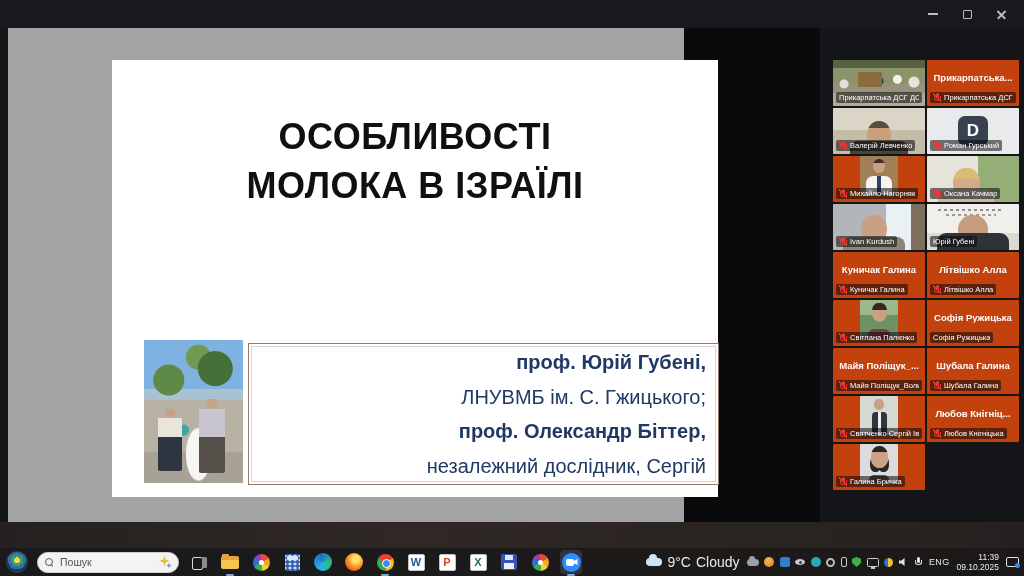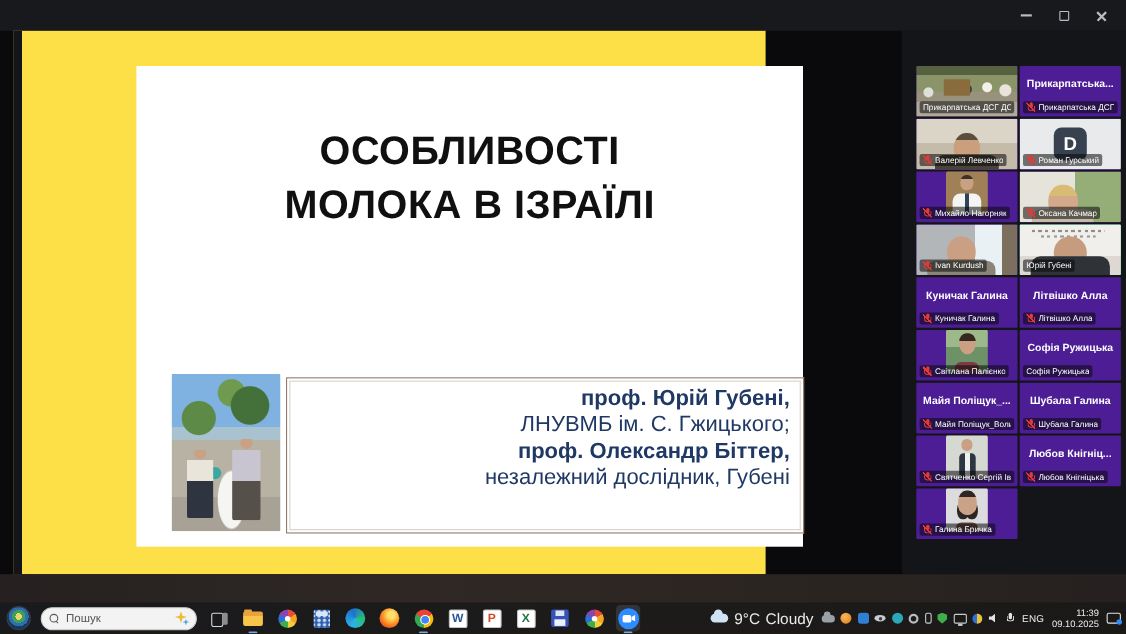--- a/index.html
+++ b/index.html
@@ -10,47 +10,47 @@
   .titlebar{position:absolute;left:0;top:0;width:1024px;height:28px;background:#17191d;}
   .win-controls{position:absolute;right:6px;top:0;height:28px;display:flex;}
   .wc{width:34px;height:28px;display:flex;align-items:center;justify-content:center;cursor:default;}
   .g-min{width:10px;height:1.5px;background:#b9bcc1;}
   .g-max{width:9px;height:9px;border:1.5px solid #b9bcc1;border-radius:1px;}
   .g-close{position:relative;width:11px;height:11px;}
   .g-close::before,.g-close::after{content:"";position:absolute;left:0;top:5px;width:11px;height:1.5px;background:#b9bcc1;}
   .g-close::before{transform:rotate(45deg);} .g-close::after{transform:rotate(-45deg);}
 
   
-  .share-area{position:absolute;left:12px;top:28px;width:684px;height:494px;background:#fde047;border-left:8px solid #141518;}
+  .share-area{position:absolute;left:0;top:28px;width:684px;height:494px;background:#a3a3a3;border-left:8px solid #141518;}
   .slide{position:absolute;left:104px;top:32px;width:606px;height:437px;background:#ffffff;}
   .slide-title{margin-top:52px;text-align:center;font-size:36px;line-height:49px;font-weight:700;color:#101010;letter-spacing:.5px;}
   .slide-photo{position:absolute;left:32px;top:280px;width:99px;height:143px;border-radius:1px;
     background:
       radial-gradient(ellipse at 55% 80%, #f5f5f2 0 12px, rgba(0,0,0,0) 13px),
       radial-gradient(circle at 40% 63%, #3aa8a0 0 5px, rgba(0,0,0,0) 6px),
       radial-gradient(circle at 72% 20%, #44703a 0 17px, rgba(0,0,0,0) 18px),
       radial-gradient(circle at 25% 28%, #5d8a46 0 15px, rgba(0,0,0,0) 16px),
       radial-gradient(circle at 55% 12%, #6f9a50 0 12px, rgba(0,0,0,0) 13px),
       linear-gradient(180deg,#7fb2e0 0 34%,#a8c2d0 34% 42%,#b8b2a4 42% 78%,#a8a196 78%);}
   .slide-photo::before{content:"";position:absolute;left:14px;bottom:12px;width:24px;height:62px;border-radius:7px 7px 2px 2px;
     background:radial-gradient(circle at 50% 5%, #c9a184 0 5px, rgba(0,0,0,0) 6px),
                linear-gradient(180deg,rgba(0,0,0,0) 0 9px,#e9e5da 9px 45%,#2e3440 45%);}
   .slide-photo::after{content:"";position:absolute;right:18px;bottom:10px;width:26px;height:74px;border-radius:7px 7px 2px 2px;
     background:radial-gradient(circle at 50% 5%, #c9a184 0 5px, rgba(0,0,0,0) 6px),
                linear-gradient(180deg,rgba(0,0,0,0) 0 10px,#c8c4d0 10px 52%,#55504a 52%);}
   .authors-box{position:absolute;left:136px;top:283px;width:471px;height:142px;border:1px solid #937a6d;background:#fff;
-    display:flex;flex-direction:column;justify-content:flex-start;text-align:right;padding:6px 12px;}
+    display:flex;flex-direction:column;justify-content:space-between;text-align:right;padding:6px 12px;}
   .authors-box::before{content:"";position:absolute;inset:2px;border:1px solid rgba(150,122,109,.35);pointer-events:none;}
   .author-line{font-size:20px;color:#1f3864;line-height:24px;}
   .author-line.bold{font-weight:700;}
 
   
   .panel{position:absolute;left:820px;top:28px;width:204px;height:494px;background:#141519;}
   .grid{position:absolute;left:13px;top:32px;display:grid;grid-template-columns:92px 92px;grid-auto-rows:46px;gap:2px;}
-  .tile{position:relative;background:#4c1d95;overflow:hidden;border-radius:1px;}
+  .tile{position:relative;background:#c2410c;overflow:hidden;border-radius:1px;}
   .tile.active{outline:2px solid #2bd96e;outline-offset:-2px;}
   .center-name{position:absolute;left:0;top:38%;width:100%;transform:translateY(-50%);text-align:center;
     font-size:9.5px;font-weight:700;color:#fff;white-space:nowrap;overflow:hidden;}
   .tile-label{position:absolute;left:3px;bottom:3px;max-width:86px;display:flex;align-items:center;
     padding:1px 3px;background:rgba(8,8,10,.55);border-radius:2px;}
   .label-text{color:#fff;font-size:7.5px;line-height:9px;white-space:nowrap;overflow:hidden;}
   .mic-muted{position:relative;flex:none;width:8px;height:9px;margin-right:3px;
     background:linear-gradient(45deg,rgba(0,0,0,0) 44%,#e53935 44% 56%,rgba(0,0,0,0) 56%);}
   .mic-muted::before{content:"";position:absolute;left:2.5px;top:0;width:3px;height:5px;border-radius:1.5px;background:#e53935;}
   .mic-muted::after{content:"";position:absolute;left:.5px;top:2.5px;width:5.5px;height:4.5px;border:1px solid #e53935;border-top:none;border-radius:0 0 4px 4px;}
@@ -227,21 +227,21 @@
     <div class="slide">
       <div class="slide-title">
         <div>ОСОБЛИВОСТІ</div>
         <div>МОЛОКА В ІЗРАЇЛІ</div>
       </div>
       <div class="slide-photo"></div>
       <div class="authors-box">
         <div class="author-line bold">проф. Юрій Губені,</div>
         <div class="author-line">ЛНУВМБ ім. С. Гжицького;</div>
         <div class="author-line bold">проф. Олександр Біттер,</div>
-        <div class="author-line">незалежний дослідник, Губені</div>
+        <div class="author-line">незалежний дослідник, Сергій</div>
       </div>
     </div>
   </div>
 
   <div class="panel">
     <div class="grid">
         <div class="tile type-video scene-room">
       <div class="media"></div>
 
       <div class="tile-label">

